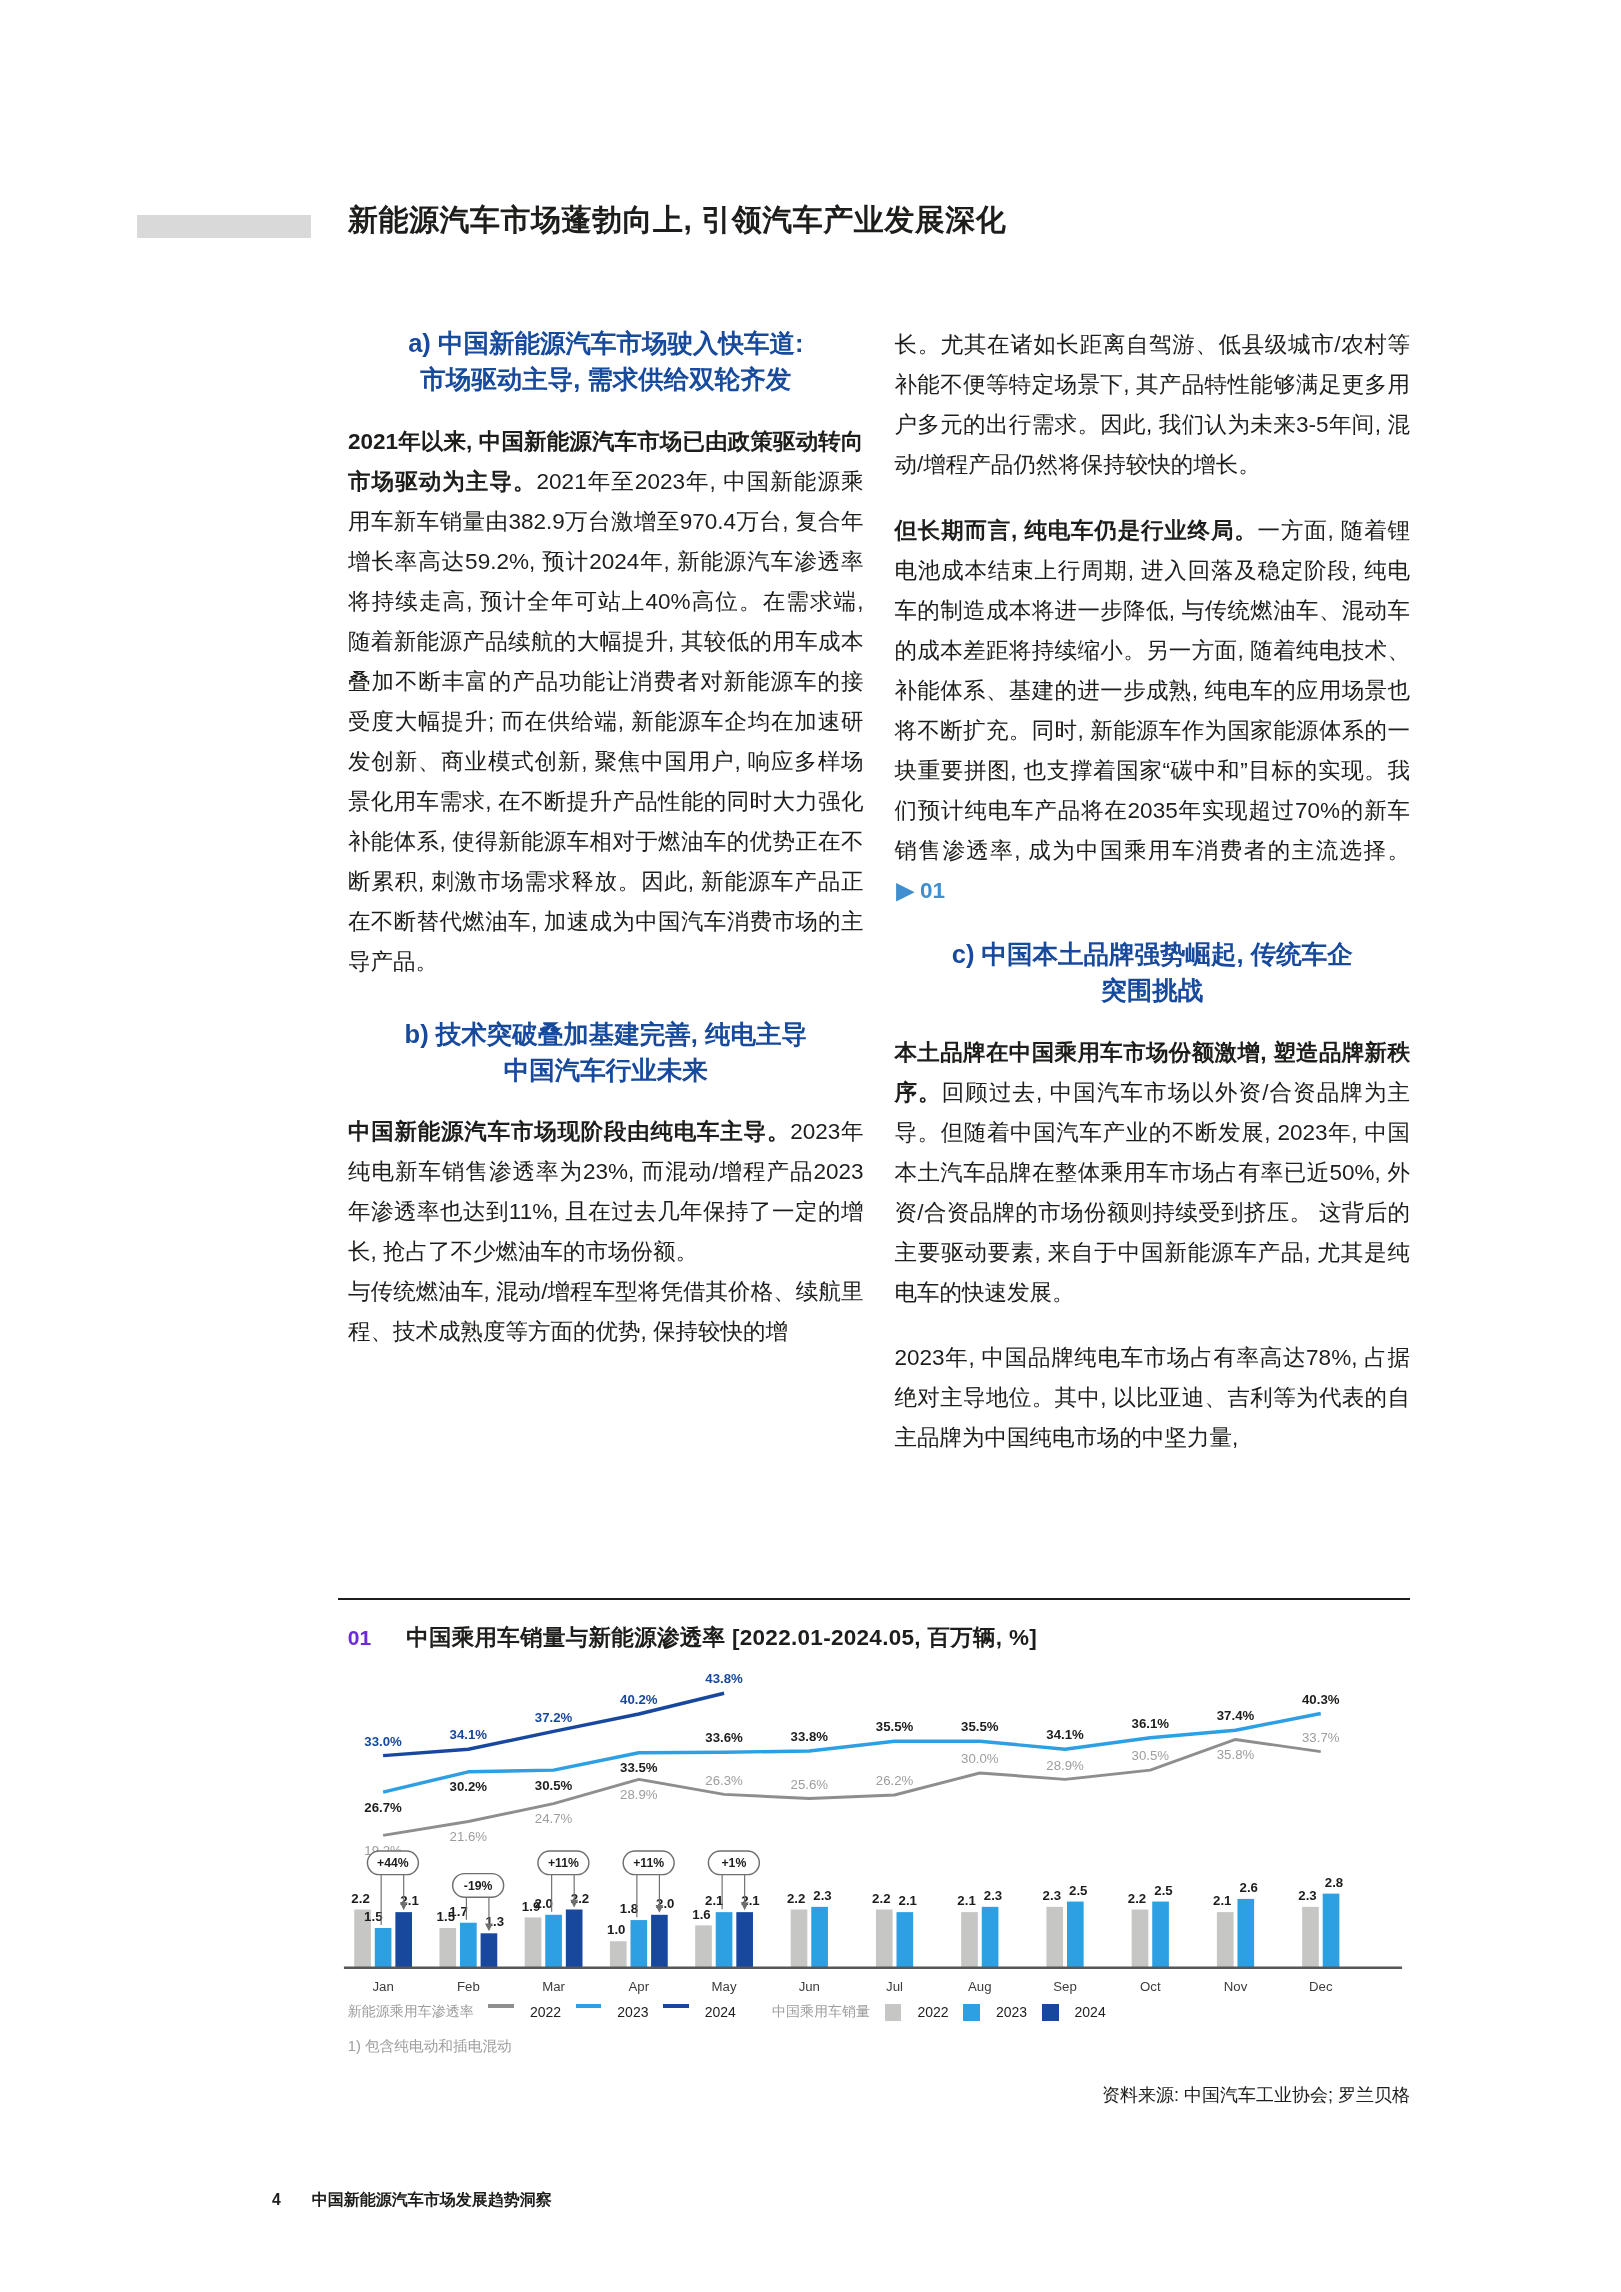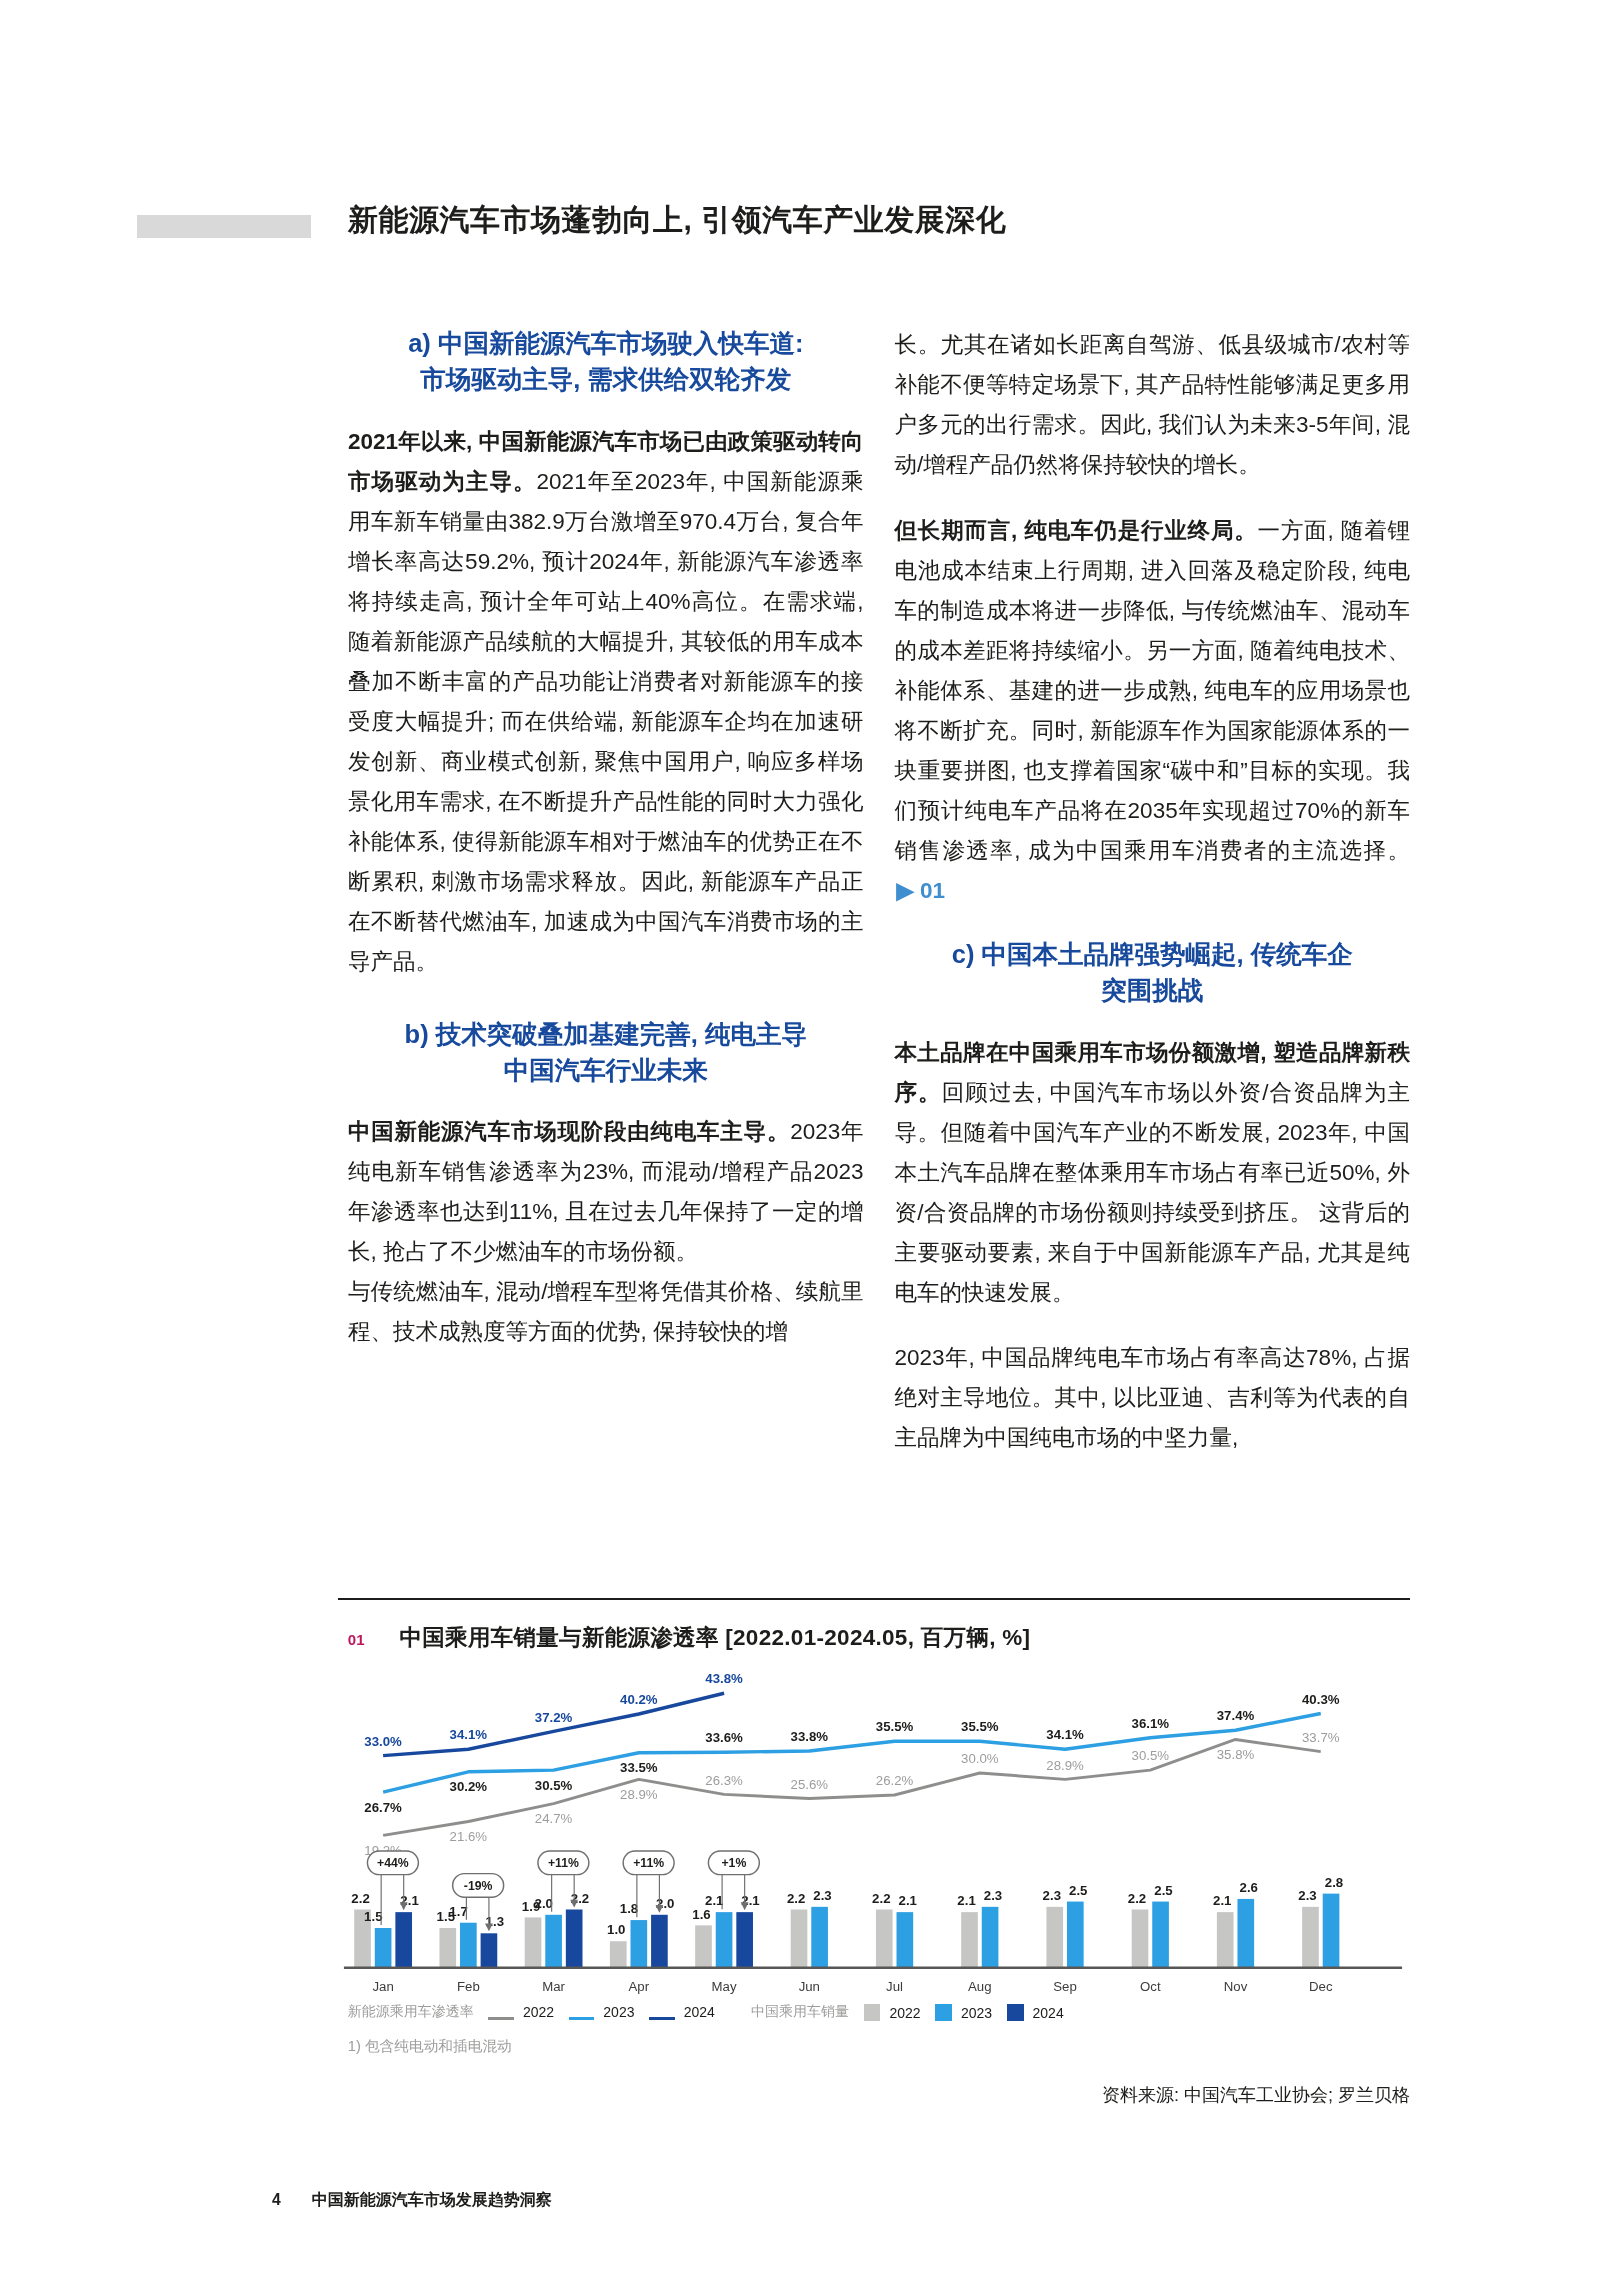--- a/index.html
+++ b/index.html
@@ -12,27 +12,27 @@
   .col{width:516px;font-size:22.5px;line-height:40px;text-align:justify;}
   .col p{margin:0 0 25.5px;}
   .col p.tight{margin:0;}
   h2.sec{color:#17499C;font-size:25.5px;line-height:36px;font-weight:700;text-align:center;margin:0 0 24.5px;}
   h2.sec.mt{margin-top:34px;}
   .lead{font-weight:700;}
   .ref{color:#3E8ED0;font-weight:700;margin-left:2px;white-space:nowrap;}
   
   .figure{position:absolute;left:338px;top:1598px;width:1072px;border-top:2.5px solid #1d1d1b;}
   .figure-header{display:flex;gap:35px;align-items:baseline;margin-top:21.6px;padding-left:9.8px;}
-  .figure-number{color:#be185d;font-size:15px;font-weight:700;}
+  .figure-number{color:#6d28d9;font-size:21px;font-weight:700;}
   .figure-title{font-size:22.5px;font-weight:700;letter-spacing:0.3px;}
   #chart-svg{display:block;margin-top:9.8px;width:1070px;height:339px;}
   .legend{display:flex;align-items:center;gap:14.7px;font-size:14px;margin-top:2px;padding-left:9.8px;}
   .legend-title{color:#9d9d9c;}
   .legend-title.bars{margin-left:21.6px;}
-  .legend-item{display:inline-flex;align-items:flex-end;gap:9px;}
+  .legend-item{display:inline-flex;align-items:flex-start;gap:16px;}
   .legend-item .dash{width:25.5px;height:3.9px;display:inline-block;}
   .legend-item .sq{width:16.7px;height:16.7px;display:inline-block;}
   .legend-item .yr{color:#1d1d1b;}
   .footnote{color:#9d9d9c;font-size:14.7px;margin-top:15.7px;padding-left:9.8px;}
   .source{font-size:18px;margin-top:27.4px;padding-left:25.5px;text-align:right;}
   
   .bar-label{font-family:"Liberation Sans",sans-serif;font-size:13.5px;font-weight:700;fill:#1d1d1b;}
   .month-label{font-family:"Liberation Sans",sans-serif;font-size:13.5px;fill:#3c3c3b;}
   .pct-2022{font-family:"Liberation Sans",sans-serif;font-size:13.5px;fill:#9d9d9c;}
   .pct-2023{font-family:"Liberation Sans",sans-serif;font-size:13.5px;font-weight:700;fill:#1d1d1b;}

